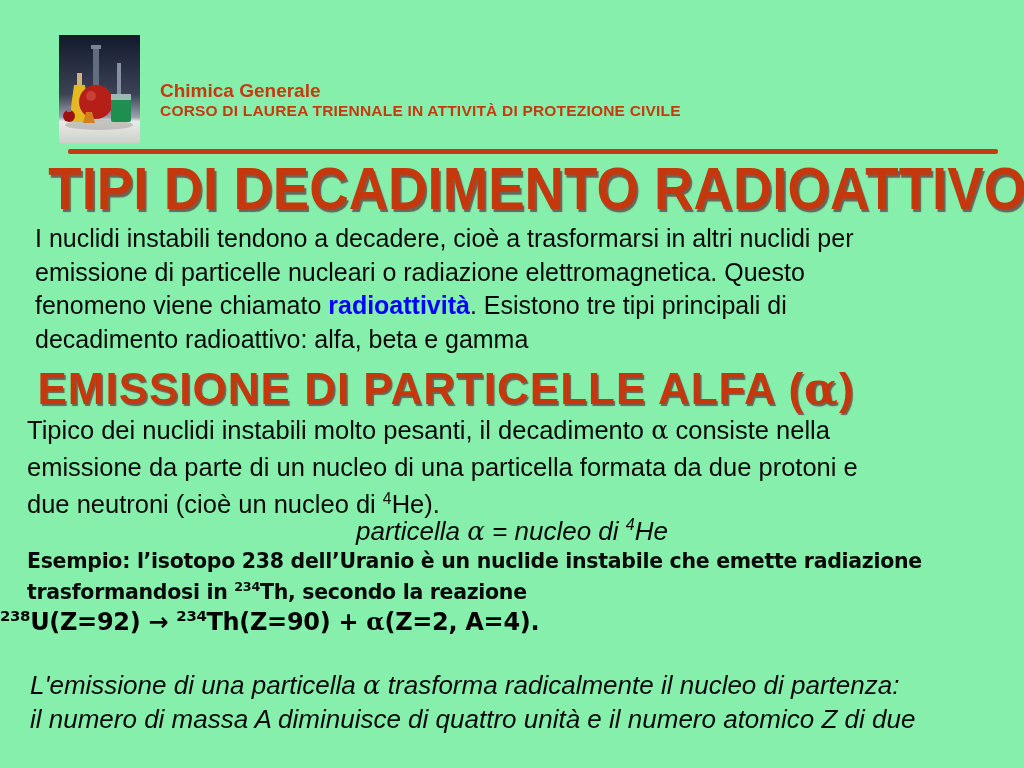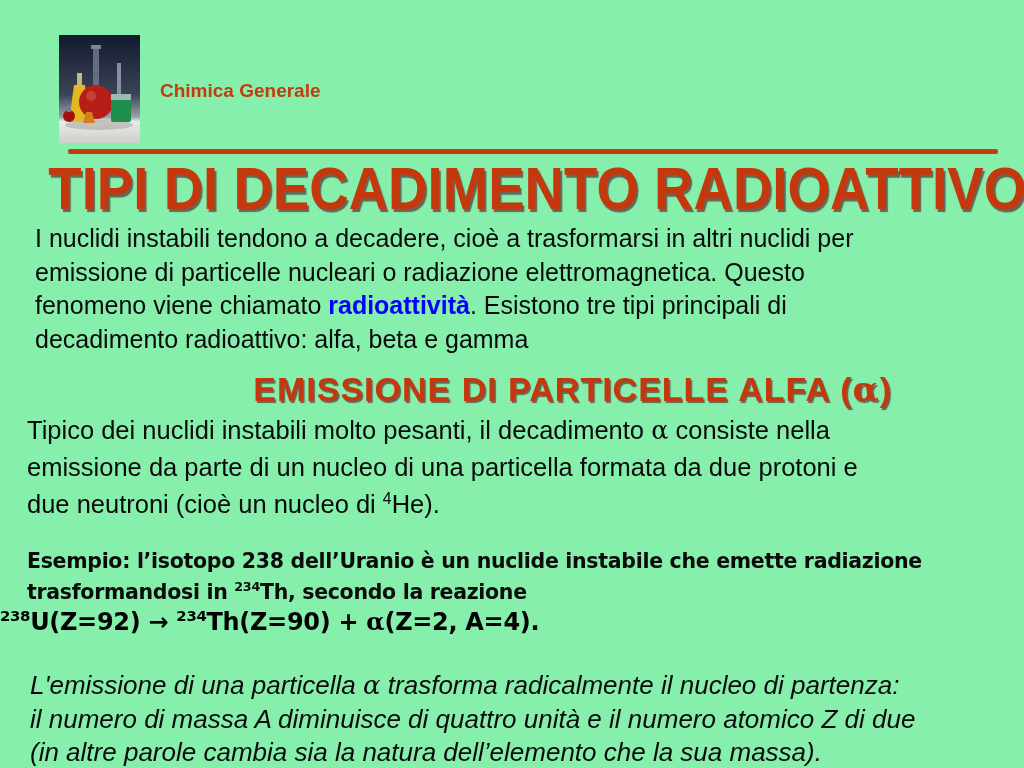--- a/index.html
+++ b/index.html
@@ -17,22 +17,22 @@
 
   .title{position:absolute;left:0;top:158px;width:1024px;margin:0;text-align:center;
          font-size:60px;font-weight:bold;color:#C5380E;line-height:62px;
          text-shadow:2px 3px 1px rgba(95,78,70,0.85);}
   .title-inner{display:inline-block;transform:scaleX(0.91);transform-origin:center;}
 
   .para{position:absolute;color:#0a0a0a;margin:0;}
   .p1{left:35px;top:222px;font-size:25px;line-height:33.5px;}
   .hl{font-weight:bold;text-align:center;}
 
-  .h2{position:absolute;left:0;top:371px;width:892px;margin:0;text-align:right;
-      font-size:34px;font-weight:bold;letter-spacing:1px;color:#C5380E;line-height:36px;
+  .h2{position:absolute;left:0;top:371px;width:892px;margin:0;text-align:center;
+      font-size:44px;font-weight:bold;letter-spacing:1px;color:#C5380E;line-height:36px;
       text-shadow:1.5px 2px 1px rgba(95,78,70,0.85);}
 
   .p2{left:27px;top:412px;font-size:25.5px;line-height:37px;}
 
   .formula{position:absolute;left:0;top:516px;width:1024px;margin:0;text-align:center;
            font-style:italic;font-size:26px;color:#0a0a0a;}
 
   .comic{font-family:"DejaVu Sans",sans-serif;font-weight:bold;letter-spacing:-0.3px;}
   .example{left:27px;top:546px;font-size:20.5px;line-height:31px;}
   .equation{position:absolute;left:0;top:607px;width:1024px;margin:0;text-align:left;font-size:24px;}
@@ -70,32 +70,34 @@
       <rect x="52" y="59" width="20" height="28" rx="2" fill="#1e8f4e"></rect>
       <rect x="52" y="59" width="20" height="6" fill="#b9c4cc" opacity="0.8"></rect>
       <circle cx="10" cy="81" r="6" fill="#9c1210"></circle>
       <rect x="8" y="71" width="4" height="6" fill="#7a7a88"></rect>
       <polygon points="27,77 33,77 36,88 24,88" fill="#d2801e"></polygon>
     </svg>
   </div>
 
   <div class="hdr">
     <div class="course-title">Chimica Generale</div>
+    <div class="course-subtitle">CORSO DI LAUREA TRIENNALE IN ATTIVITÀ DI PROTEZIONE CIVILE</div>
   </div>
 
   <div class="divider"></div>
 
   <h1 class="title"><span class="title-inner">TIPI DI DECADIMENTO RADIOATTIVO</span></h1>
 
   <p class="para p1"><span>I nuclidi instabili tendono a decadere, cioè a trasformarsi in altri nuclidi per</span><br><span>emissione di particelle nucleari o radiazione elettromagnetica. Questo</span><br><span>fenomeno viene chiamato </span><span class="hl" style="color:#0000FF">radioattività</span><span>. Esistono tre tipi principali di</span><br><span>decadimento radioattivo: alfa, beta e gamma</span></p>
 
   <h2 class="h2"><span>EMISSIONE DI PARTICELLE ALFA (</span><span class="alpha">α</span><span>)</span></h2>
 
   <p class="para p2"><span>Tipico dei nuclidi instabili molto pesanti, il decadimento </span><span class="alpha">α</span><span> consiste nella</span><br><span>emissione da parte di un nucleo di una particella formata da due protoni e</span><br><span>due neutroni (cioè un nucleo di </span><span class="sup">4</span><span>He).</span></p>
 
+  <p class="formula"><span>particella </span><span class="alpha">α</span><span> = nucleo di </span><span class="sup">4</span><span>He</span></p>
 
   <p class="para comic example"><span>Esempio: l’isotopo 238 dell’Uranio è un nuclide instabile che emette radiazione</span><br><span>trasformandosi in </span><span class="sup">234</span><span>Th, secondo la reazione</span></p>
 
   <p class="comic equation"><span class="sup">238</span><span>U(Z=92) </span><span>→ </span><span class="sup">234</span><span>Th(Z=90) + </span><span class="alpha">α</span><span>(Z=2, A=4).</span></p>
 
-  <p class="para conclusion"><span>L'emissione di una particella </span><span class="alpha">α</span><span> trasforma radicalmente il nucleo di partenza:</span><br><span>il numero di massa A diminuisce di quattro unità e il numero atomico Z di due</span><br><span>(in altre parole cambia sia la natura dell’elemento che la sua massa).</span></p>
+  <p class="para conclusion"><span>L'emissione di una particella </span><span class="alpha">α</span><span> trasforma radicalmente il nucleo di partenza:</span><br><span>il numero di massa A diminuisce di quattro unità e il numero atomico Z di due</span><br></p>
 
 </div>
 
 </body></html>

